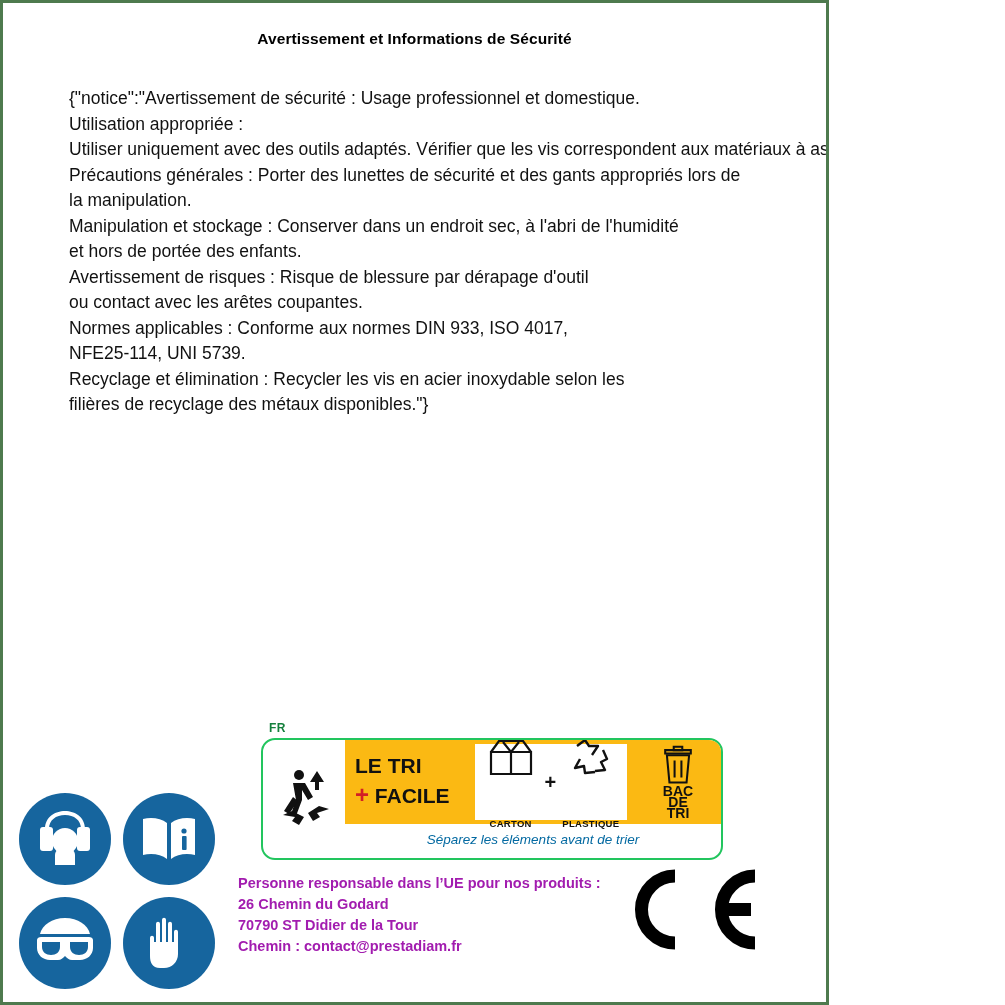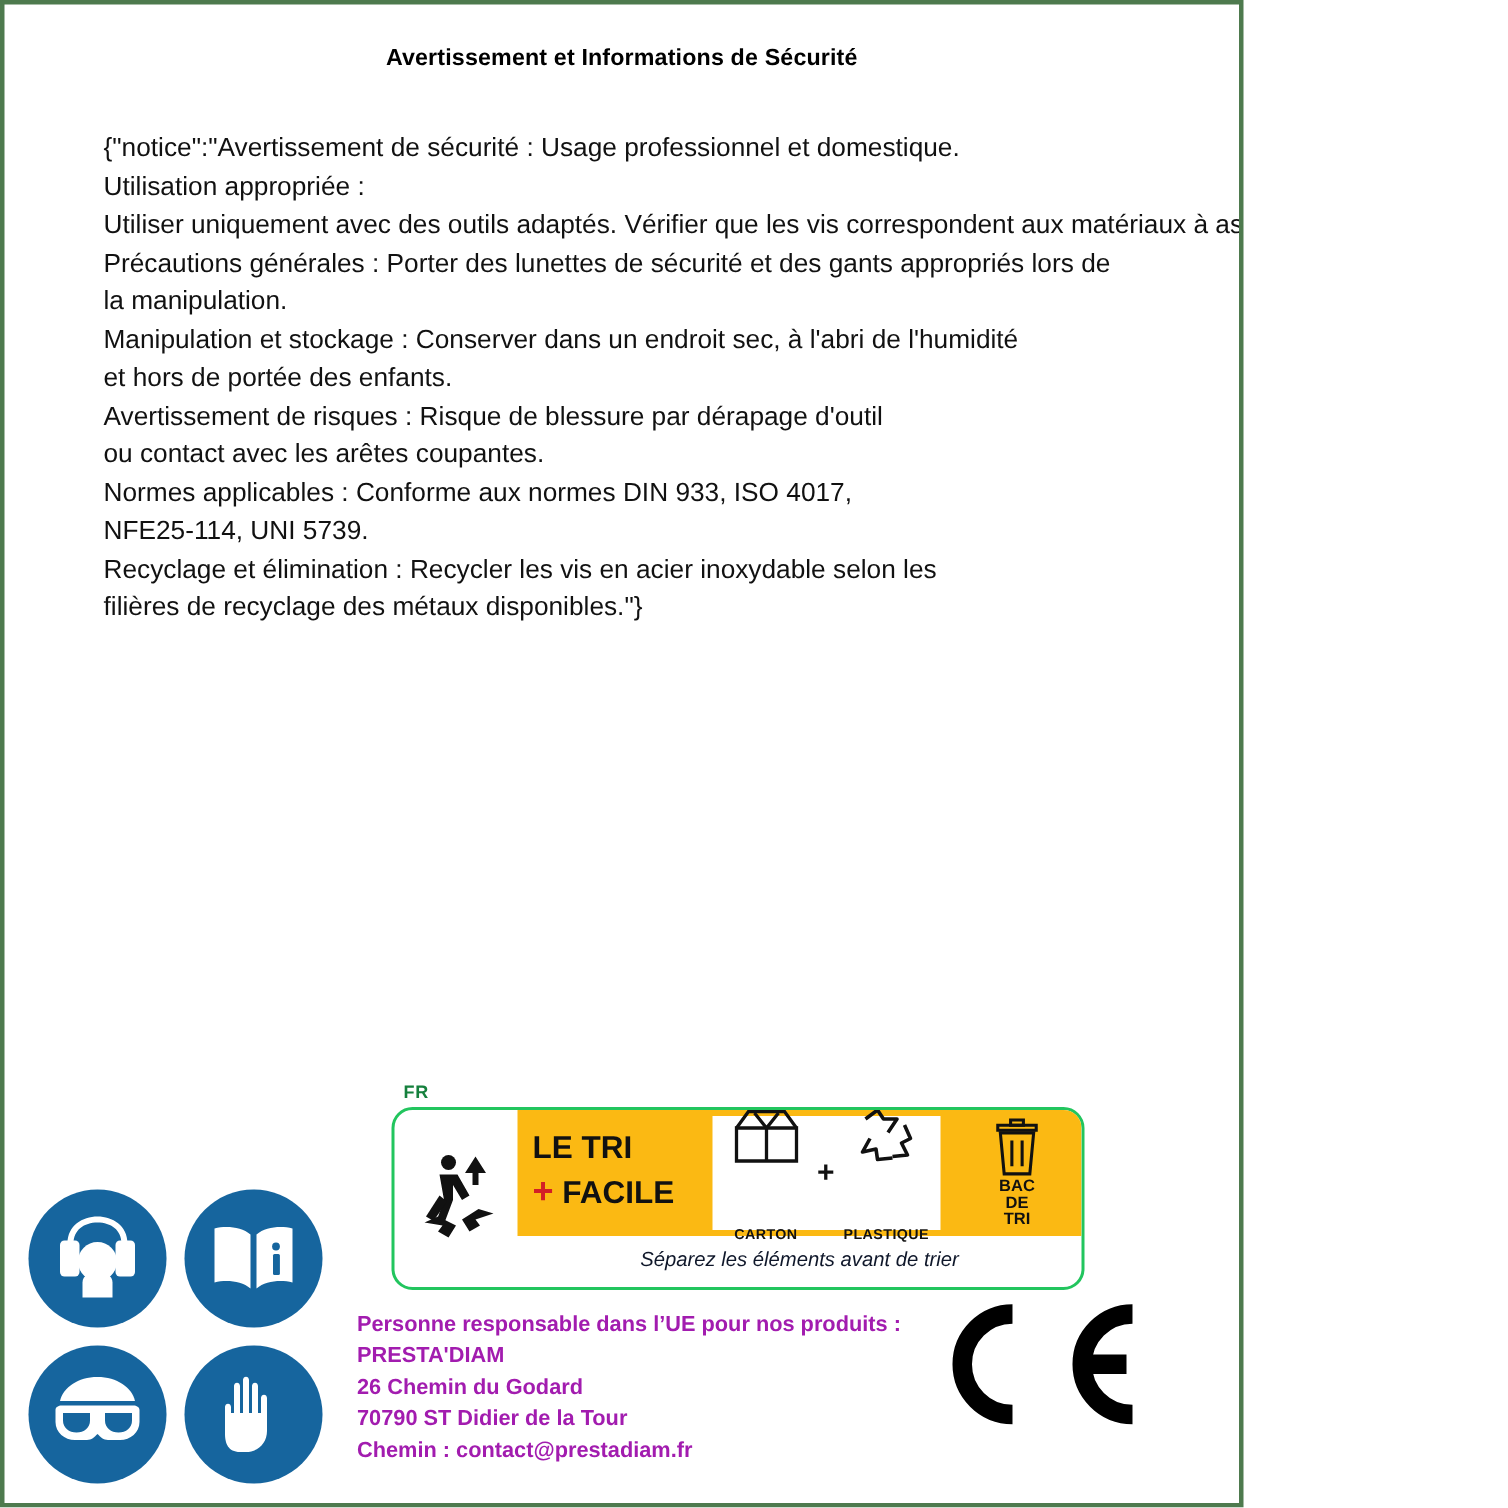--- a/index.html
+++ b/index.html
@@ -123,31 +123,31 @@
   }
   .letri .plus { color: #d31f26; font-size: 24px; }
   .bacdetri {
     position: absolute;
     right: 6px; top: 5px;
     width: 74px; height: 74px;
     display: flex; flex-direction: column;
     align-items: center; justify-content: center;
   }
   .bacdetri .lbl {
-    font-size: 11px; font-weight: bold; color: #111; line-height: 11px;
+    font-size: 14px; font-weight: bold; color: #111; line-height: 11px;
     text-align: center;
   }
   .triman-bottom {
     position: absolute;
     left: 82px; top: 84px;
     width: 376px; height: 30px;
     display: flex; align-items: center; justify-content: center;
     font-size: 13.5px;
     font-style: italic;
-    color: #0f172a;
+    color: #0369a1;
   }
   .mat-label {
     font-size: 9.5px; font-weight: bold; color: #111; text-align: center;
     letter-spacing: 0.3px;
   }
   .mat {
     display: flex; flex-direction: column; align-items: center; justify-content: center; gap: 40px;
   }
   .plus-sign { font-size: 20px; font-weight: bold; color: #111; }
 
@@ -312,21 +312,20 @@
       </div>
 
       <div class="triman-bottom">Séparez les éléments avant de trier</div>
     </div>
   </div>
 
   <div class="resp">
     <div class="line1">
       <span>Personne responsable dans l’</span><span>UE</span><span> pour nos produits :</span>
     </div>
-    <div>PRESTA'DIAM</div>
     <div>26 Chemin du Godard</div>
     <div>70790 ST Didier de la Tour</div>
     <div>Chemin : contact@prestadiam.fr</div>
   </div>
 
   <div class="ce">
     <svg width="150" height="95" viewBox="0 0 150 95" aria-hidden="true">
       <g fill="none" stroke="#000000" stroke-width="13">
         <path d="M57 14 A33.5 33.5 0 1 0 57 81"></path>
         <path d="M137 14 A33.5 33.5 0 1 0 137 81"></path>

